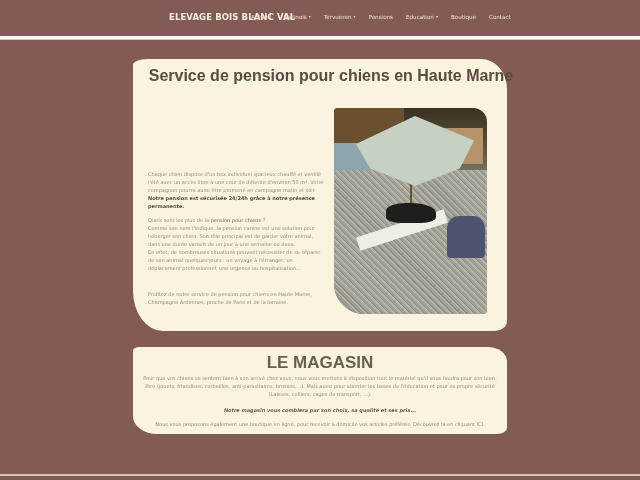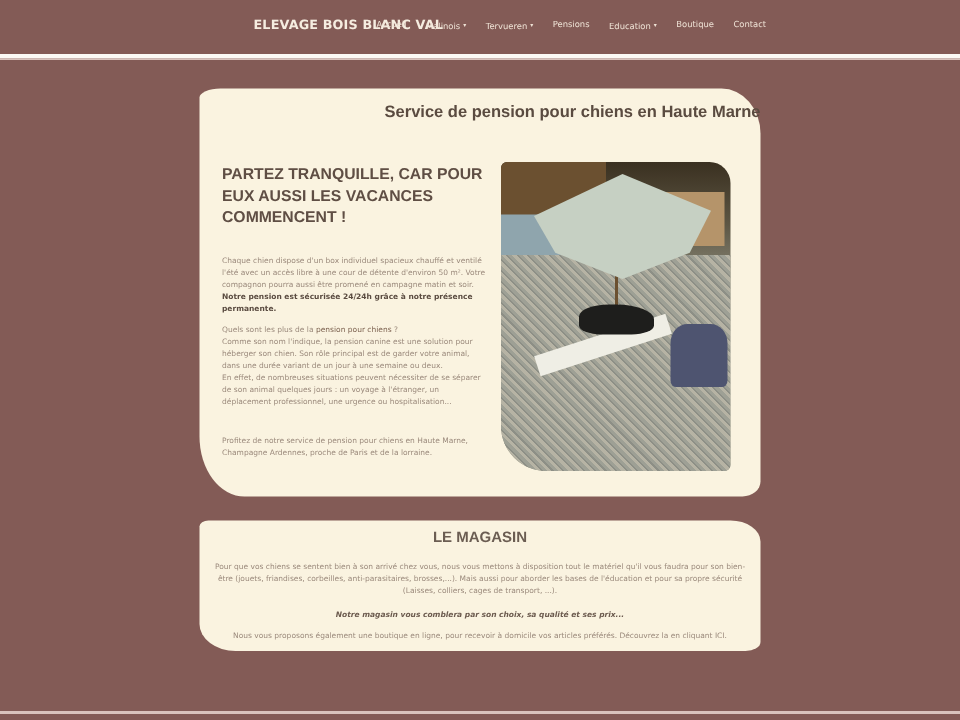--- a/index.html
+++ b/index.html
@@ -29,22 +29,22 @@
   .caret { font-size: 4px; margin-left: 2px; vertical-align: 1px; }
   .stripe-top { position: absolute; left: 0; top: 36px; width: 640px; height: 3px; background: #fbf9f5; }
   .stripe-top2 { position: absolute; left: 0; top: 39px; width: 640px; height: 1px; background: #d9c3bd; }
 
   .card1 {
     position: absolute; left: 133px; top: 59px; width: 374px; height: 272px;
     background: #faf3e0;
     border-radius: 14px 26px 12px 30px / 6px 30px 10px 40px;
   }
   .title1 {
-    position: absolute; left: 0; top: 6px; width: 374px; text-align: right;
-    color: #5a4b40; font-size: 11px; line-height: 21px; font-weight: bold;
+    position: absolute; left: 11px; top: 6px; width: 374px; text-align: center;
+    color: #5a4b40; font-size: 16px; line-height: 21px; font-weight: bold;
     font-family: "Liberation Sans", sans-serif;
   }
   .subtitle {
     position: absolute; left: 15px; top: 50px; width: 180px;
     color: #5f4e44; font-size: 10.5px; line-height: 14.5px;
     font-family: "Liberation Sans", sans-serif;
   }
   .body-text {
     position: absolute; left: 15px; width: 178px;
     color: #9b8a7c; font-size: 5px; line-height: 8px;
@@ -74,21 +74,21 @@
   .photo .dog { position: absolute; left: 52px; top: 95px; width: 50px; height: 20px; background: #1e1e1c; border-radius: 40% 50% 30% 30%; }
   .photo .table { position: absolute; left: 113px; top: 108px; width: 38px; height: 42px; background: #4e5470; border-radius: 30% 30% 10% 10%; }
 
   .card2 {
     position: absolute; left: 133px; top: 347px; width: 374px; height: 87px;
     background: #faf3e0;
     border-radius: 6px 20px 10px 24px / 4px 14px 6px 18px;
   }
   .title2 {
     position: absolute; left: 0; top: 6px; width: 374px; text-align: center;
-    color: #6b5d52; font-size: 10px; font-weight: bold;
+    color: #6b5d52; font-size: 17px; font-weight: bold;
     font-family: "Liberation Sans", sans-serif;
   }
   .store-text {
     position: absolute; left: 6px; width: 362px; text-align: center;
     color: #9b8a7c; font-size: 5px; line-height: 8px;
   }
   .s1 { top: 27px; }
   .s2 { top: 59px; color: #6b5a4e; font-style: italic; font-weight: bold; }
   .s3 { top: 73px; }
 
@@ -107,21 +107,20 @@
     <span class="nav-item"><span>Education</span><span class="caret">▾</span></span>
     <span class="nav-item"><span>Boutique</span></span>
     <span class="nav-item"><span>Contact</span></span>
   </div>
 </div>
 <div class="stripe-top"></div>
 <div class="stripe-top2"></div>
 
 <div class="card1">
   <h1 class="title1">Service de pension pour chiens en Haute Marne</h1>
-  <h2 class="subtitle">PARTEZ TRANQUILLE, CAR POUR EUX AUSSI LES VACANCES COMMENCENT !</h2>
   <p class="body-text p1">
     <span>Chaque chien dispose d'un box individuel spacieux chauffé et ventilé l'été avec un accès libre à une cour de détente d'environ 50 m². Votre compagnon pourra aussi être promené en campagne matin et soir. </span><b>Notre pension est sécurisée 24/24h grâce à notre présence permanente.</b>
   </p>
   <p class="body-text p2">
     <span>Quels sont les plus de la </span><span class="hl">pension pour chiens</span><span> ?</span><br>
     <span>Comme son nom l'indique, la pension canine est une solution pour héberger son chien. Son rôle principal est de garder votre animal, dans une durée variant de un jour à une semaine ou deux.</span><br>
     <span>En effet, de nombreuses situations peuvent nécessiter de se séparer de son animal quelques jours : un voyage à l'étranger, un déplacement professionnel, une urgence ou hospitalisation...</span>
   </p>
   <p class="body-text p3">Profitez de notre service de pension pour chiens en Haute Marne, Champagne Ardennes, proche de Paris et de la lorraine.</p>
   <div class="photo" title="Chien sur une chaise longue sous un parasol">

